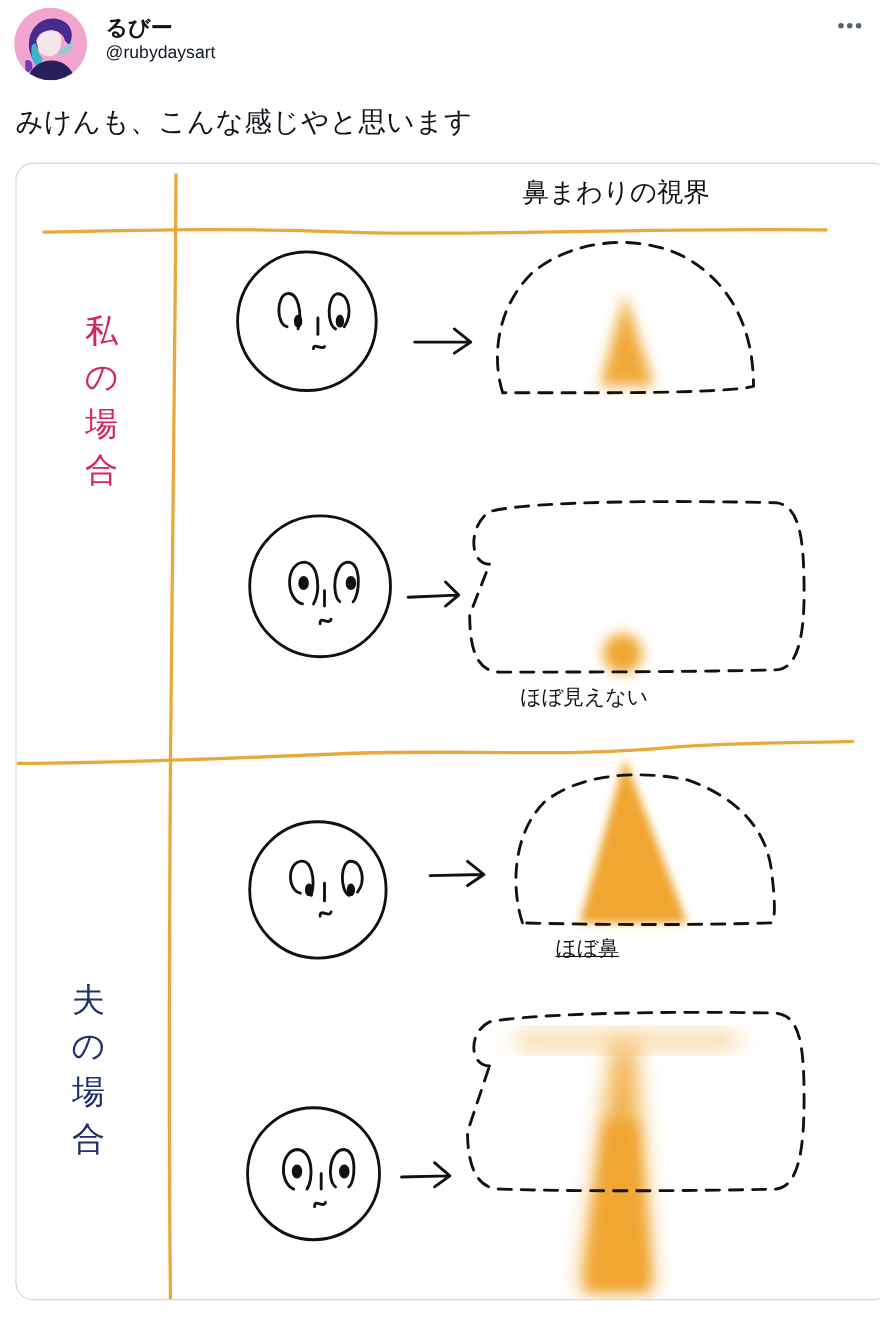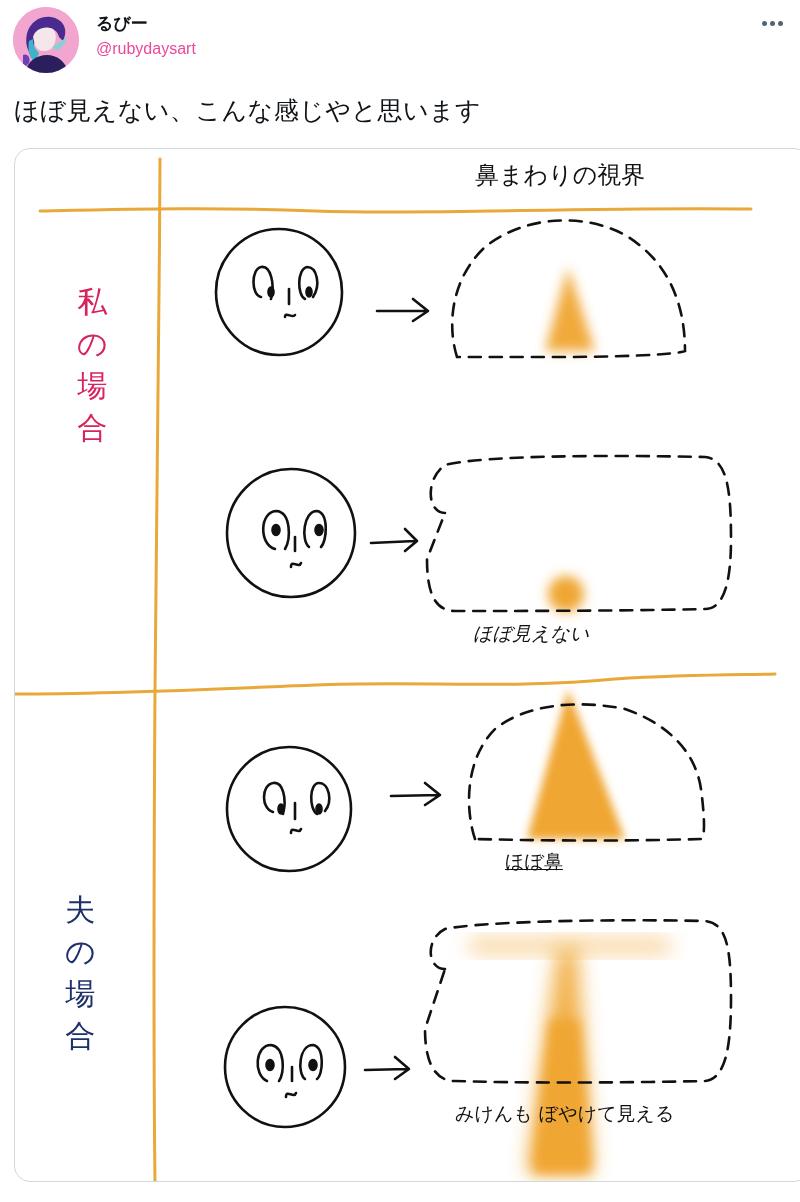--- a/index.html
+++ b/index.html
@@ -3,37 +3,37 @@
 <meta charset="utf-8">
 <style>
   * { box-sizing: border-box; margin: 0; padding: 0; }
   html, body { width: 800px; height: 1202px; background: #ffffff; overflow: hidden; }
   body { font-family: "DejaVu Sans", "Liberation Sans", sans-serif; color: #0f1419; position: relative; }
 
   .header { position: absolute; left: 0; top: 0; width: 800px; height: 80px; }
   .avatar { position: absolute; left: 13px; top: 7px; width: 66px; height: 66px; border-radius: 50%;
             background: #f1a9cf; overflow: hidden; cursor: pointer; }
   .avatar svg { width: 66px; height: 66px; display: block; }
-  .display-name { position: absolute; left: 96px; top: 12px; font-size: 17px; font-weight: bold; color: #0f1419; cursor: pointer; }
-  .handle { position: absolute; left: 96px; top: 40px; font-size: 16px; color: #ec4899; cursor: pointer; font-family: "Liberation Sans", sans-serif; }
+  .display-name { position: absolute; left: 96px; top: 12px; font-size: 20px; font-weight: bold; color: #0f1419; cursor: pointer; }
+  .handle { position: absolute; left: 96px; top: 40px; font-size: 16px; color: #0f172a; cursor: pointer; font-family: "Liberation Sans", sans-serif; }
   .more-btn { position: absolute; left: 752px; top: 8px; width: 40px; height: 30px; display: flex; align-items: center;
               justify-content: center; cursor: pointer; }
   .more-btn span { display: inline-block; width: 5px; height: 5px; border-radius: 50%; background: #536471; margin: 0 1.5px; }
 
   .tweet-text { position: absolute; left: 14px; top: 94px; font-size: 25px; color: #0f1419; letter-spacing: 0.5px; }
 
   .media { position: absolute; left: 14px; top: 148px; width: 796px; height: 1034px; border: 1px solid #cfd9de;
            border-radius: 16px; overflow: hidden; background: #fff; cursor: pointer; }
   .media svg.art { position: absolute; left: 0; top: 0; }
 
   .hw { position: absolute; font-family: "DejaVu Sans", sans-serif; color: #111; white-space: nowrap; }
   .col-title { left: 460px; top: 10px; font-size: 24px; }
   .cap { font-size: 19px; }
   .cap1 { left: 457px; top: 218px; }
-  .cap2 { left: 458px; top: 472px; font-style: italic; }
+  .cap2 { left: 458px; top: 472px; }
   .cap3 { left: 490px; top: 700px; text-decoration: underline; }
   .cap4 { left: 440px; top: 952px; }
 
   .side-label { position: absolute; font-size: 30px; display: flex; flex-direction: column; align-items: center; line-height: 42px; }
   .side-mine { left: 62px; top: 132px; color: #d6245d; }
   .side-husband { left: 50px; top: 740px; color: #1e2f6a; }
 </style>
 </head>
 <body>
 
@@ -51,21 +51,21 @@
   </div>
   <div class="display-name">るびー</div>
   <div class="handle">@rubydaysart</div>
   <div class="more-btn">
     <span></span>
       <span></span>
       <span></span>
   </div>
 </div>
 
-<div class="tweet-text">ほぼ見えない、こんな感じやと思います</div>
+<div class="tweet-text">みけんも、こんな感じやと思います</div>
 
 <div class="media">
   <svg class="art" width="772" height="1034" viewBox="0 0 772 1034">
     <defs>
       <filter id="blur6" x="-50%" y="-50%" width="200%" height="200%">
           <feGaussianBlur stdDeviation="6"></feGaussianBlur>
         </filter>
       <filter id="blur4" x="-50%" y="-50%" width="200%" height="200%">
           <feGaussianBlur stdDeviation="4"></feGaussianBlur>
         </filter>
@@ -158,14 +158,13 @@
 
   <div class="side-label side-husband">
     <span>夫</span>
     <span>の</span>
     <span>場</span>
     <span>合</span>
   </div>
 
   <div class="hw cap cap2">ほぼ見えない</div>
   <div class="hw cap cap3">ほぼ鼻</div>
-  <div class="hw cap cap4">みけんも ぼやけて見える</div>
 </div>
 
 </body></html>

